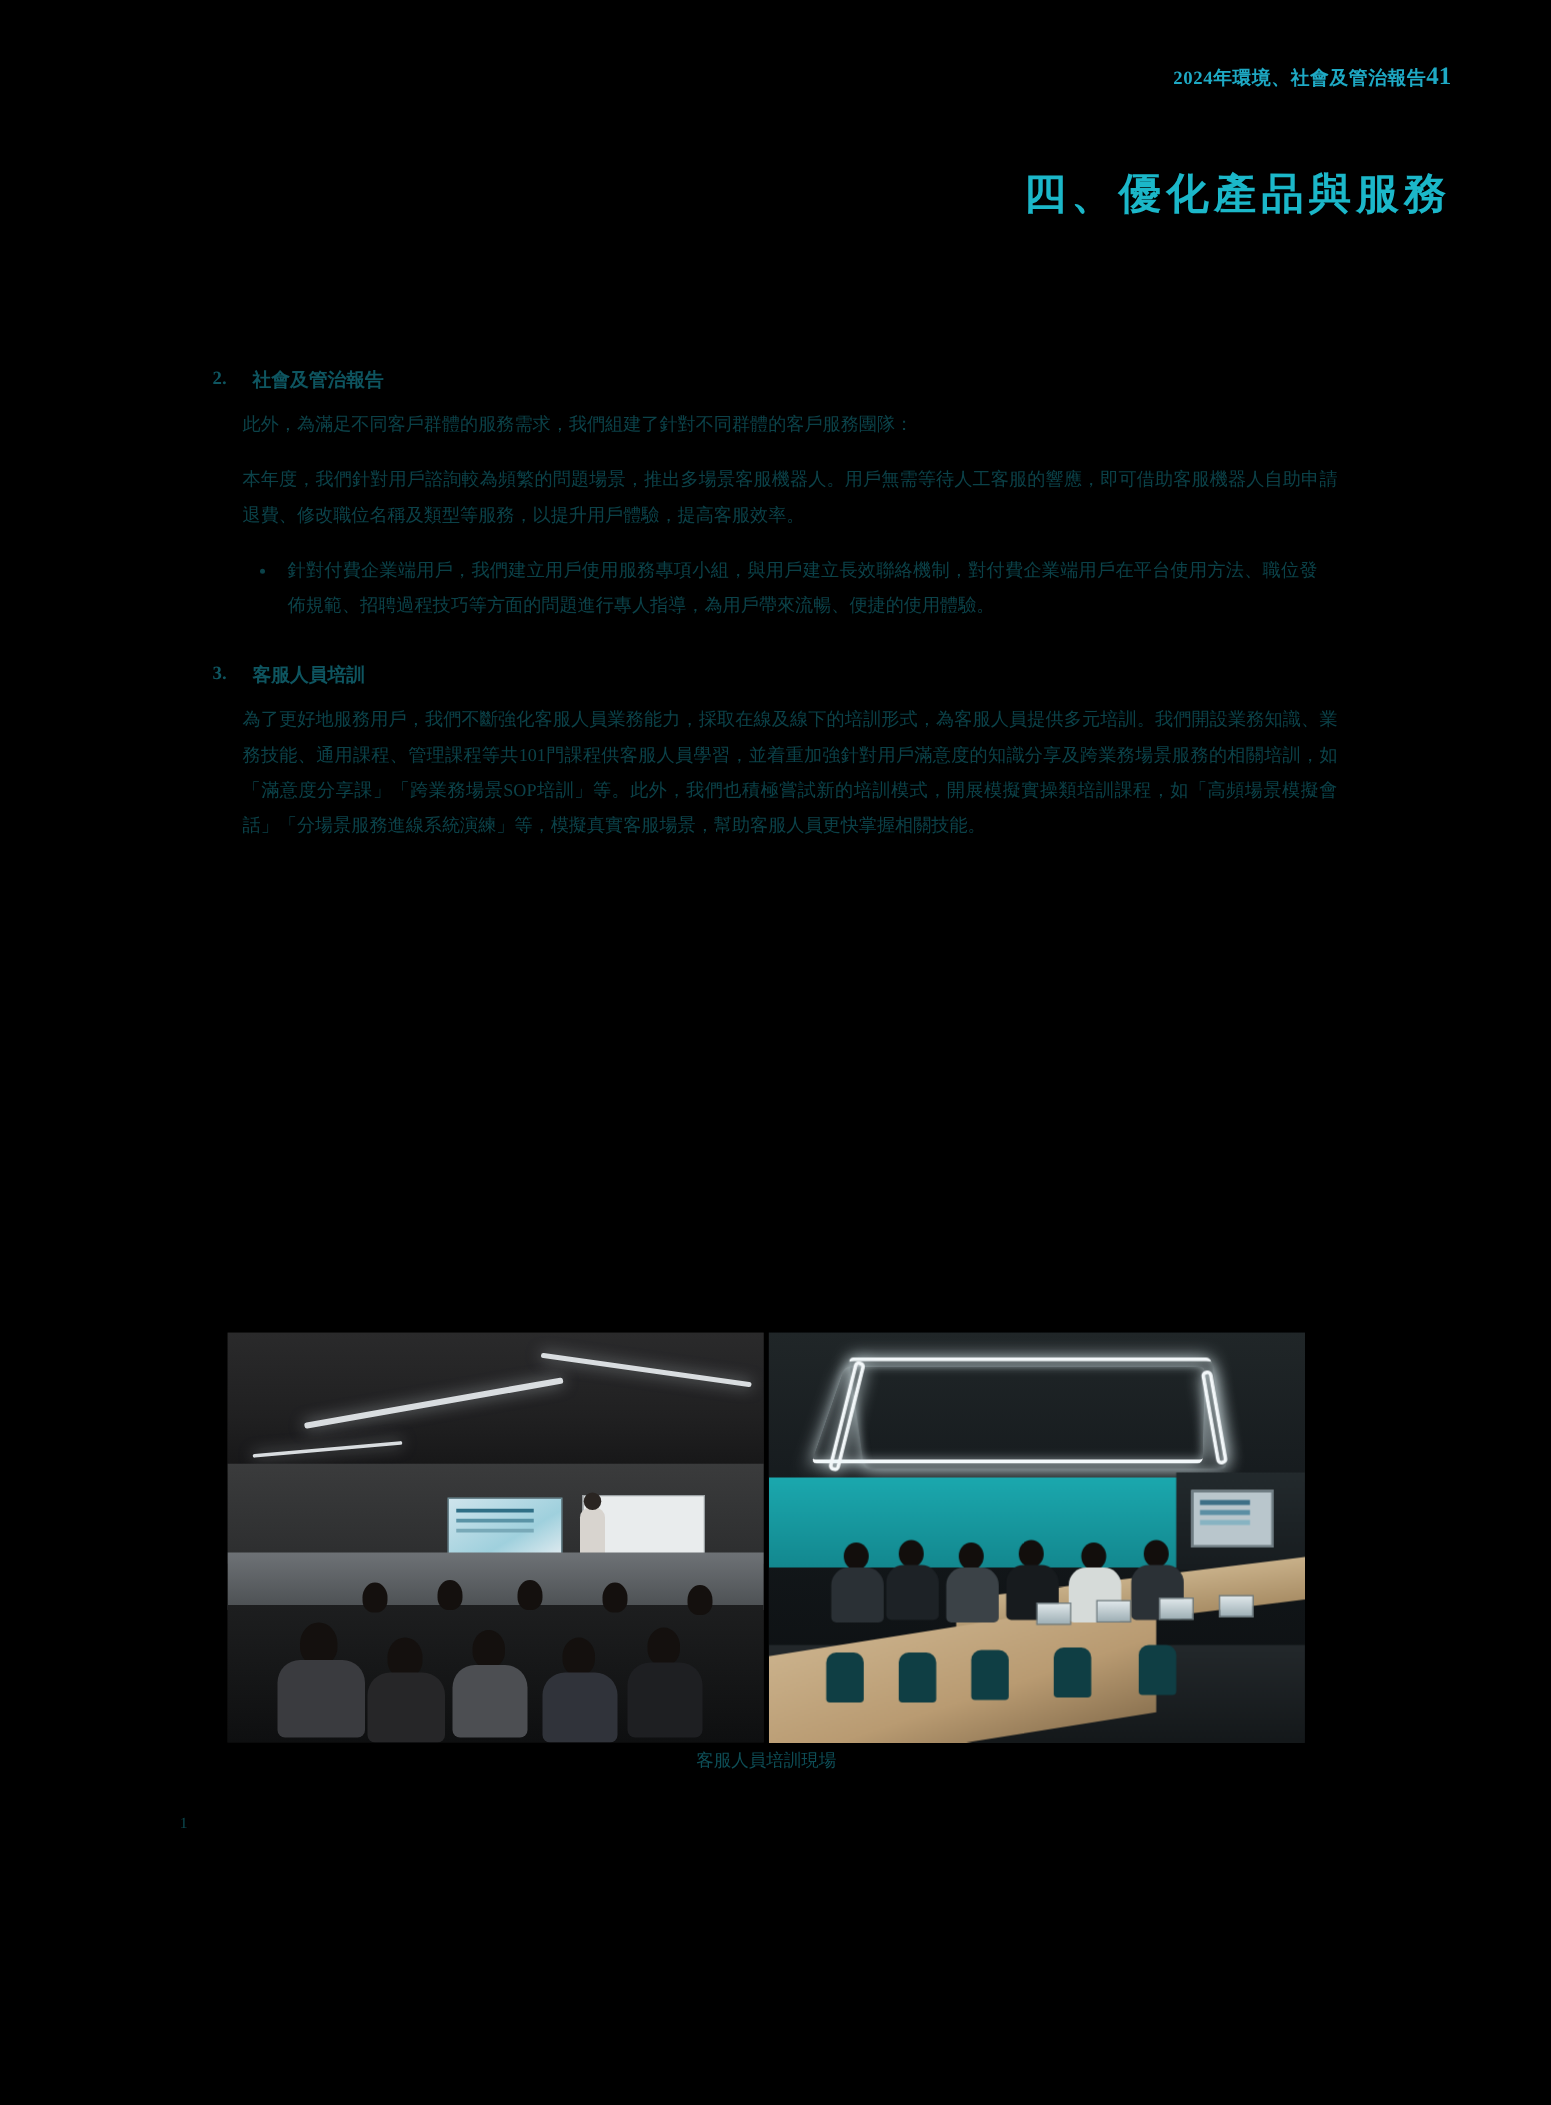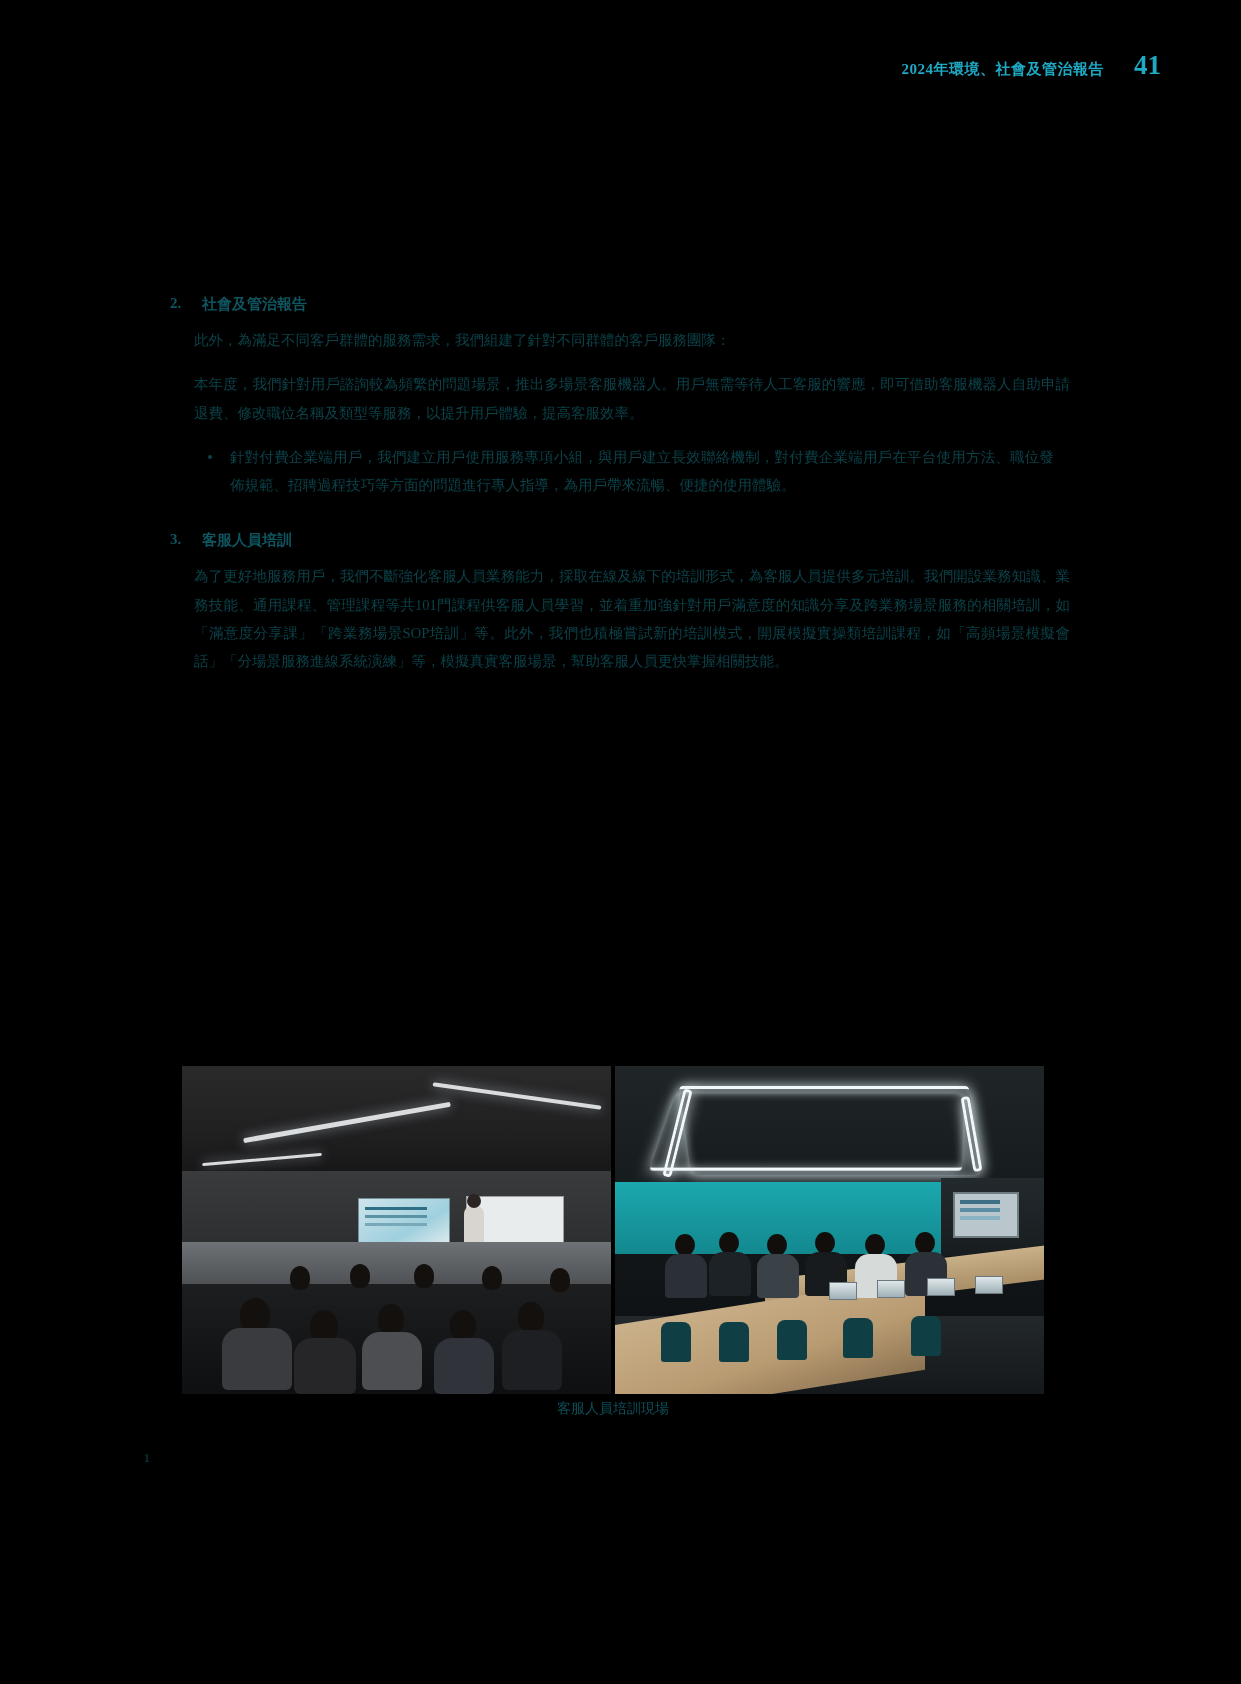--- a/index.html
+++ b/index.html
@@ -16,30 +16,29 @@
     font-family: "Liberation Serif", "DejaVu Serif", serif;
   }
 
   
   .header {
     position: absolute;
     top: 50px;
     right: 80px;
     display: flex;
     align-items: baseline;
-    gap: 30px;
   }
   .header-title {
     font-size: 15px;
     color: #1ea9c4;
     letter-spacing: 0.5px;
     font-weight: bold;
   }
   .header-page {
-    font-size: 27px;
+    font-size: 20px;
     color: #1ea9c4;
     font-weight: bold;
   }
 
   
   .chapter-title {
     position: absolute;
     top: 132px;
     right: 80px;
     font-size: 34px;
@@ -266,20 +265,21 @@
 </head>
 <body>
 
 <div class="page">
 
   <div class="header">
     <span class="header-title">2024年環境、社會及管治報告</span>
     <span class="header-page">41</span>
   </div>
 
+  <div class="chapter-title">四、優化產品與服務</div>
 
   <div class="content">
 
     <div class="sec-head">
       <span class="sec-num">2.</span>
       <span>社會及管治報告</span>
     </div>
     <p class="para">此外，為滿足不同客戶群體的服務需求，我們組建了針對不同群體的客戶服務團隊：</p>
     <p class="para">本年度，我們針對用戶諮詢較為頻繁的問題場景，推出多場景客服機器人。用戶無需等待人工客服的響應，即可借助客服機器人自助申請退費、修改職位名稱及類型等服務，以提升用戶體驗，提高客服效率。</p>
     <ul class="bullets">

